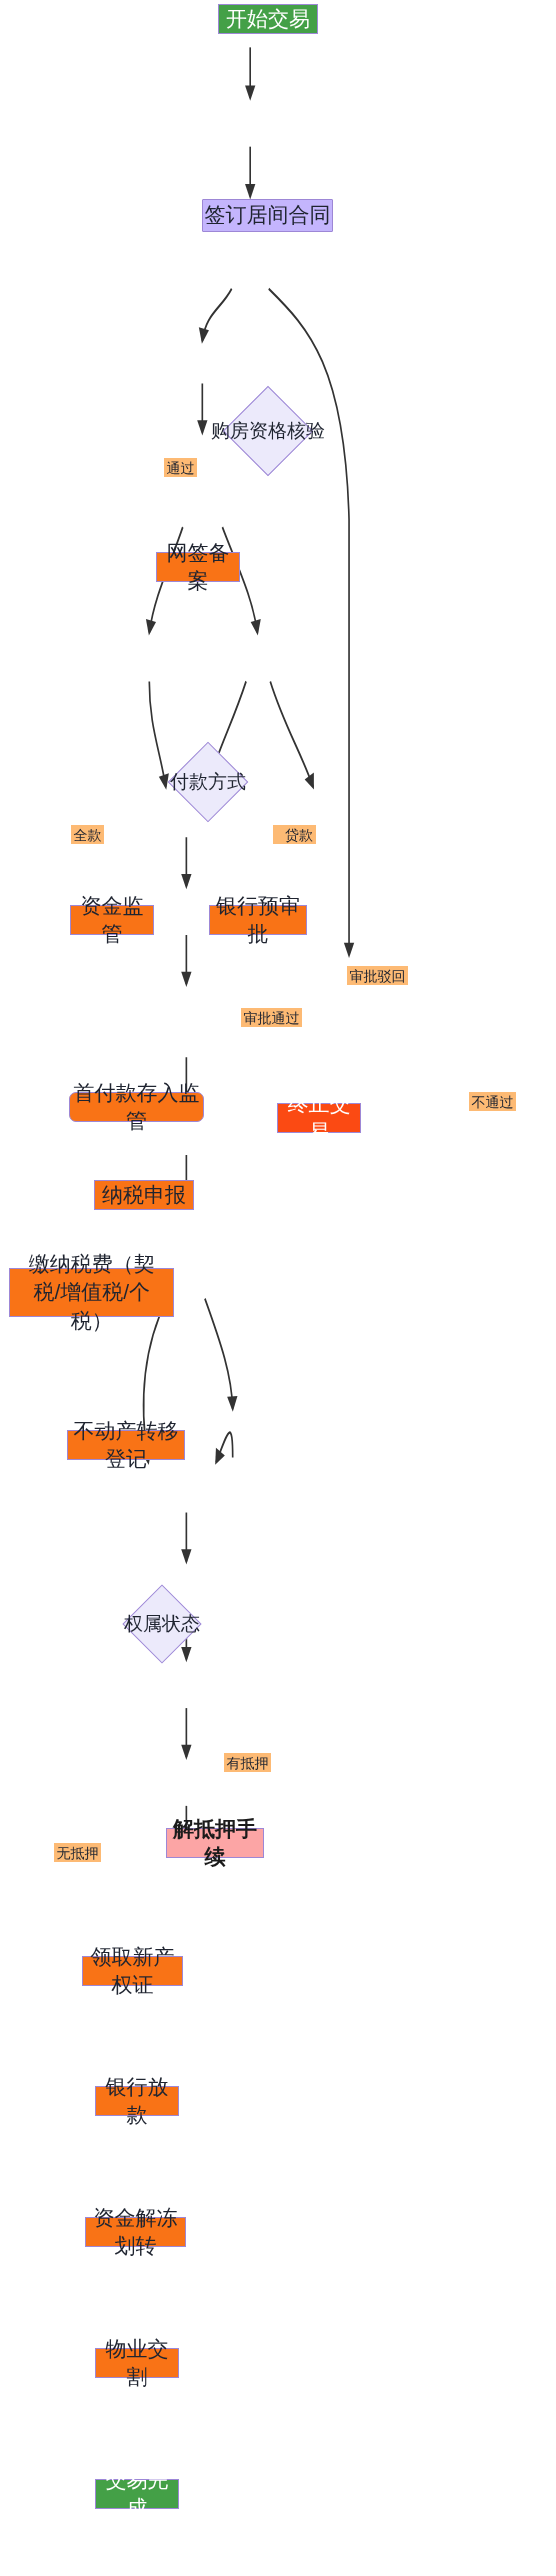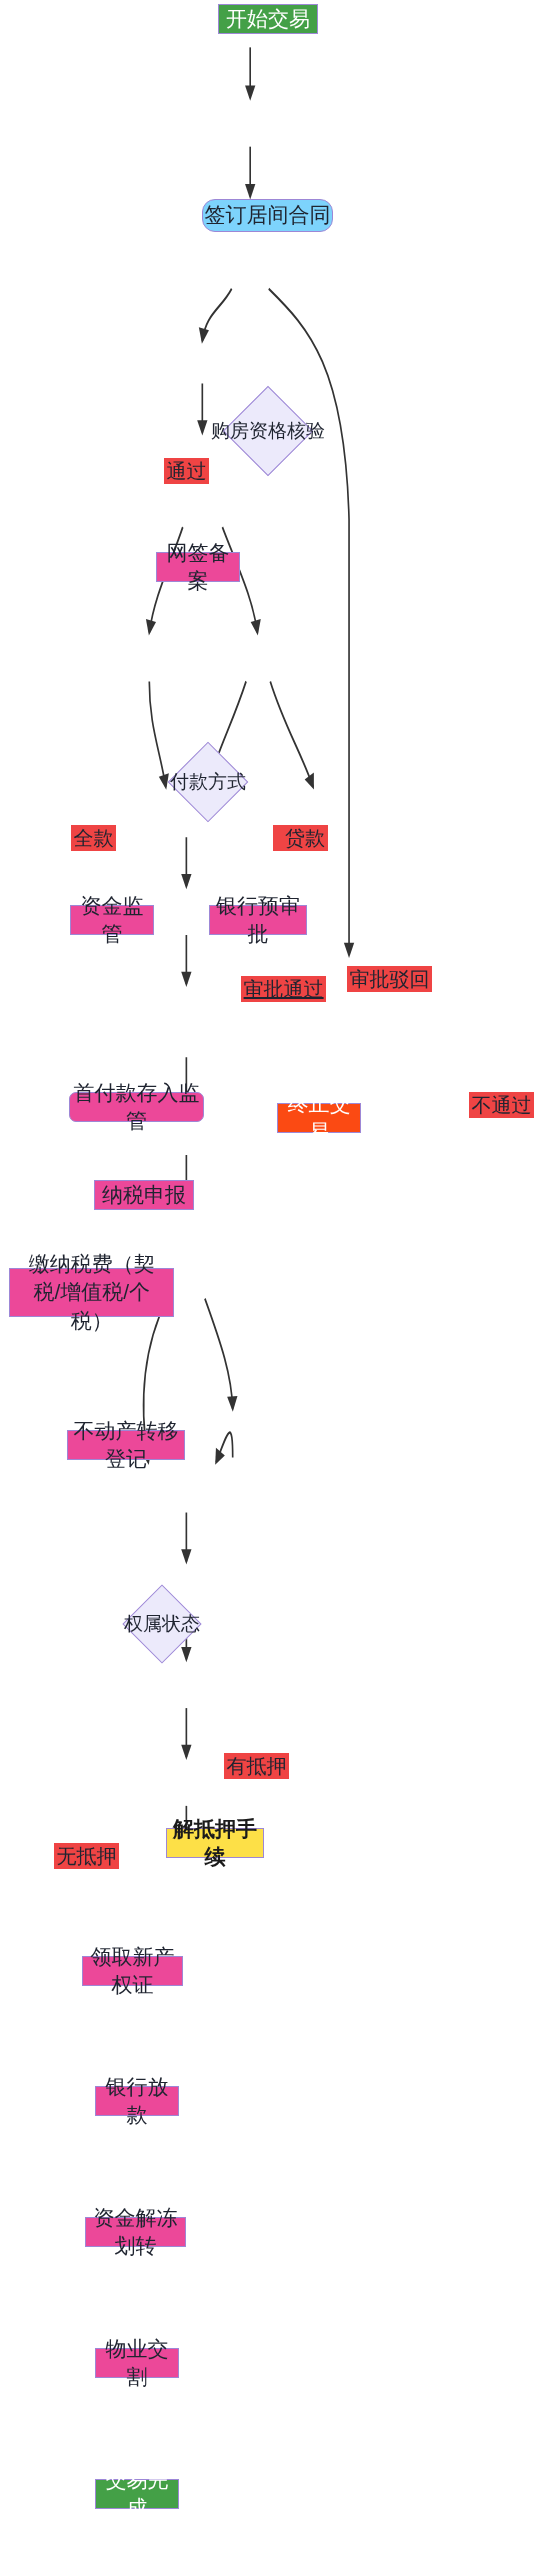--- a/index.html
+++ b/index.html
@@ -11,53 +11,53 @@
   #flow{position:absolute;left:0;top:0;width:556px;height:2616px;}
   
   .node{
     position:absolute;box-sizing:border-box;
     display:flex;align-items:center;justify-content:center;
     text-align:center;line-height:1.35;
     font-size:21px;color:#1f2430;
     z-index:3;
   }
   .rect{
-    background:#ec4899;border:1px solid #9D87D6;
+    background:#f97316;border:1px solid #9D87D6;
   }
   .round{
-    background:#7dd3fc;border:1px solid #9D87D6;border-radius:13px;
+    background:#c4b5fd;border:1px solid #9D87D6;border-radius:1px;
   }
   .green{
     background:#44A047;border:1px solid #9D87D6;color:#ffffff;
   }
   .red{
     background:#FB4A13;border:1px solid #9D87D6;color:#ffffff;
   }
   .amber{
-    background:#fde047;border:1px solid #9D87D6;color:#1b1b1b;font-weight:bold;
+    background:#fca5a5;border:1px solid #9D87D6;color:#1b1b1b;font-weight:bold;
   }
   
   .diamond{
     position:absolute;z-index:3;
   }
   .diamond .dshape{
     position:absolute;left:50%;top:50%;
     transform:translate(-50%,-50%) rotate(45deg);
     background:#ECEAFB;border:1px solid #9D87D6;box-sizing:border-box;
   }
   .diamond .dlabel{
     position:absolute;left:0;top:0;width:100%;height:100%;
     display:flex;align-items:center;justify-content:center;
     font-size:19px;color:#1f2430;white-space:nowrap;
   }
   
   .elabel{
     position:absolute;z-index:4;
-    background:#ef4444;color:#1f2430;
-    font-size:20px;line-height:1.15;
+    background:#fdba74;color:#1f2430;
+    font-size:14px;line-height:1.15;
     padding:1.5px 2.6px;white-space:nowrap;
   }
   
   #footer{
     position:absolute;right:18.5px;bottom:23px;
     display:flex;align-items:center;gap:5.2px;
     color:#BDBDBD;font-size:14px;z-index:6;
   }
   #footer .wm-text{letter-spacing:0.5px;}
 </style>
@@ -164,21 +164,21 @@
 <div class="node rect green" style="left: 95px; top: 2479px; width: 84px; height: 30px; margin-top: 0px;">交易完成</div>
 
 <div class="elabel" style="left: 164px; top: 458px;">通过</div>
 
 <div class="elabel" style="left: 469px; top: 1092px;">不通过</div>
 
 <div class="elabel" style="left: 71px; top: 825px;">全款</div>
 
 <div class="elabel" style="left: 273px; top: 825px; padding-left: 12px;">贷款</div>
 
-<div class="elabel" style="left: 241px; top: 976px; text-decoration: underline;">审批通过</div>
+<div class="elabel" style="left: 241px; top: 1008px;">审批通过</div>
 
 <div class="elabel" style="left: 347px; top: 966px;">审批驳回</div>
 
 <div class="elabel" style="left: 54px; top: 1843px;">无抵押</div>
 
 <div class="elabel" style="left: 224px; top: 1753px;">有抵押</div>
 
 <div id="footer">
 
   <span class="wm-text">服务号 · AI脑图</span>

